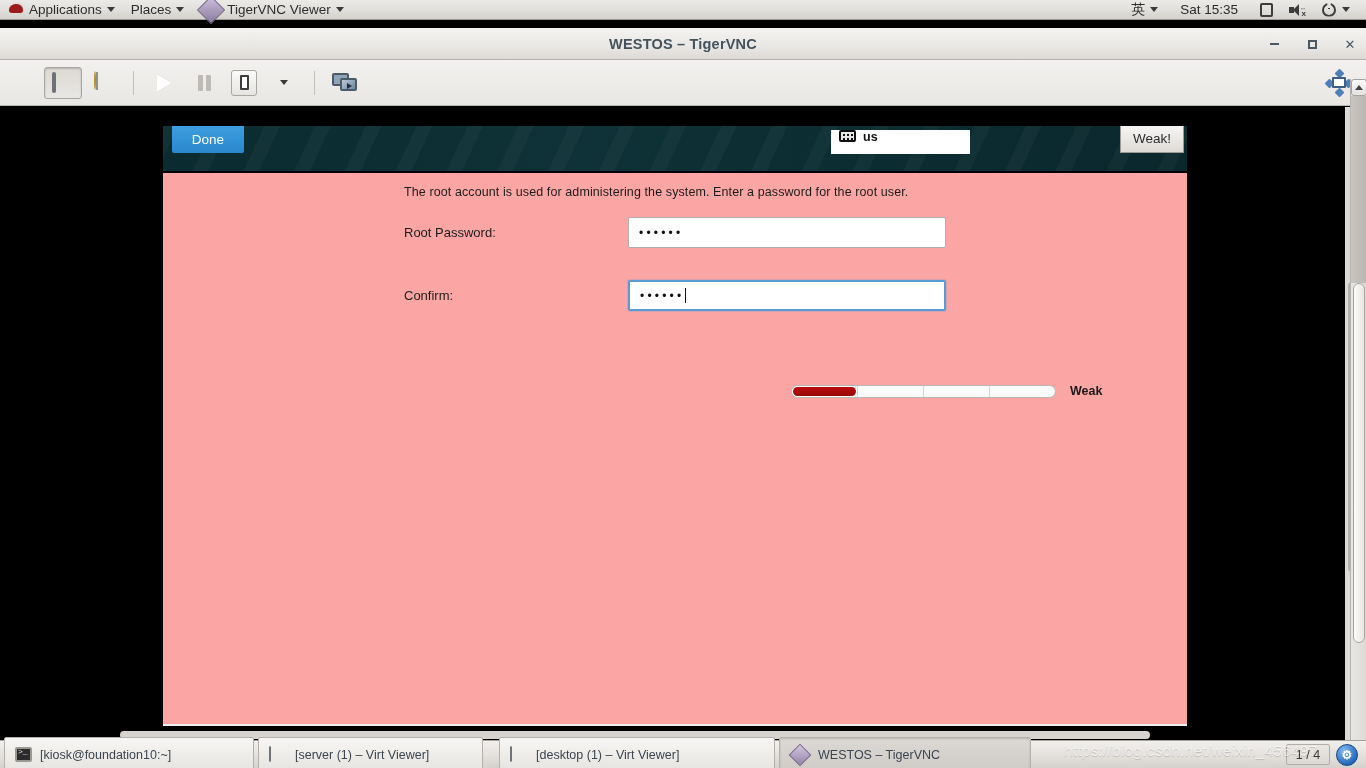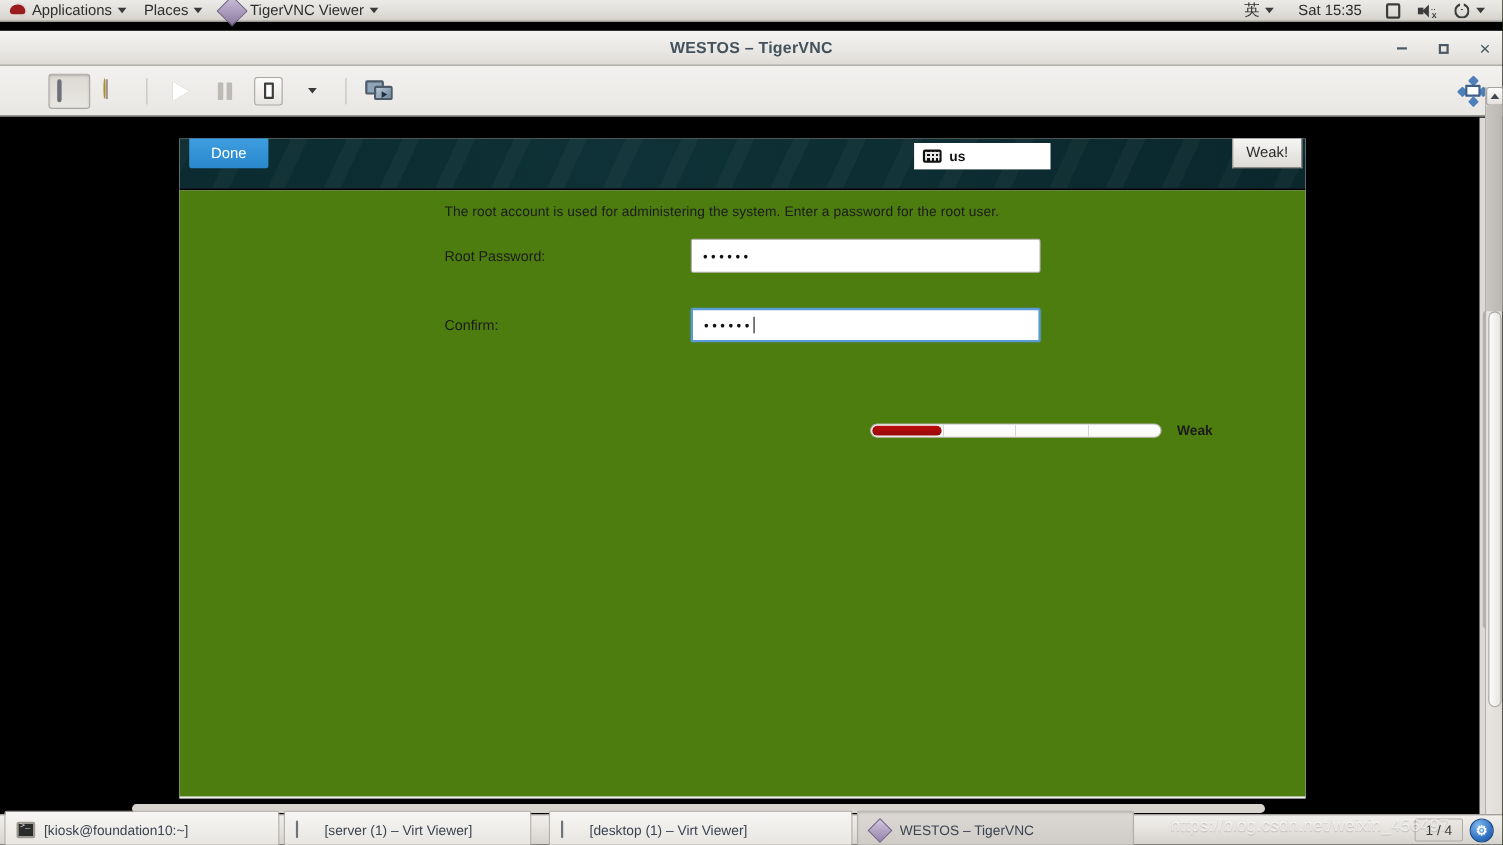--- a/index.html
+++ b/index.html
@@ -145,40 +145,40 @@
       linear-gradient(to right, #0b2b30 0%, #0e3237 40%, #0a272c 100%);
     border-bottom: 2px solid #000;
   }
   .done-btn {
     position: absolute; left: 9px; top: -1px; width: 72px; height: 28px;
     background: linear-gradient(to bottom, #3e9fe0, #2a87cc);
     color: #fff; font-size: 13.5px; display: flex; align-items: center; justify-content: center;
     border-radius: 0 0 2px 2px;
   }
   .kbd-indicator {
-    position: absolute; left: 668px; top: 4px; width: 124px; height: 24px;
-    background: #fff; display: flex; align-items: center; gap: 7px; padding-left: 8px;
+    position: absolute; left: 668px; top: 4px; width: 139px; height: 24px;
+    background: #fff; display: flex; align-items: flex-start; gap: 7px; padding-left: 8px;
   }
   .ic-kbd { width: 17px; height: 12px; background: #111; border-radius: 2px; position: relative; }
   .ic-kbd::after {
     content: ""; position: absolute; left: 2px; top: 2px; right: 2px; bottom: 2px;
     background:
       repeating-linear-gradient(to right, #fff 0 2px, transparent 2px 4px),
       repeating-linear-gradient(to bottom, #fff 0 2px, transparent 2px 4px);
     opacity: .9;
   }
   .kbd-label { font-size: 12.5px; font-weight: bold; color: #111; }
   .help-btn {
     position: absolute; right: 3px; top: -1px; width: 64px; height: 28px;
     background: linear-gradient(to bottom, #f6f6f5, #dedbd7);
     border: 1px solid #9d9a95; border-top: none;
     display: flex; align-items: center; justify-content: center;
     font-size: 13.5px; color: #2c2c2c;
   }
-  .inst-body { position: relative; width: 100%; height: 551px; background: #4d7c0f; }
+  .inst-body { position: relative; width: 100%; height: 551px; background: #fca5a5; }
   .inst-desc {
     position: absolute; left: 241px; top: 12px;
     font-size: 12.5px; color: #1c1c1c; letter-spacing: .1px;
   }
   .field-row { position: absolute; display: flex; align-items: center; }
   .field-label { font-size: 13px; color: #1c1c1c; }
   .pw-input {
     width: 318px; height: 31px; background: #fff;
     border: 1px solid #b0aeab; border-radius: 2px;
     display: flex; align-items: center; padding-left: 10px;

